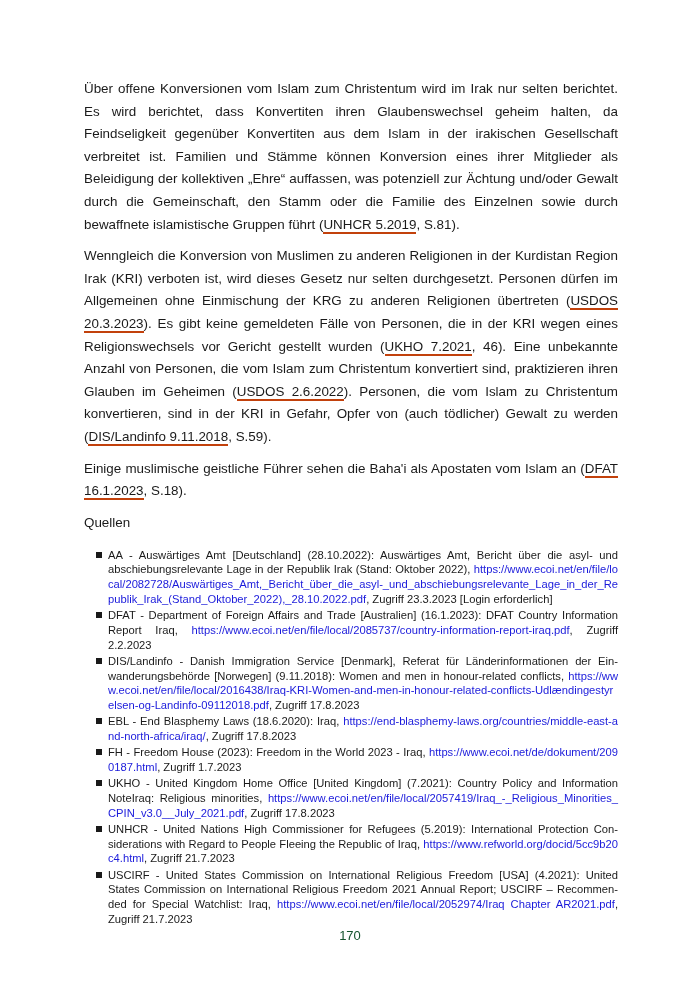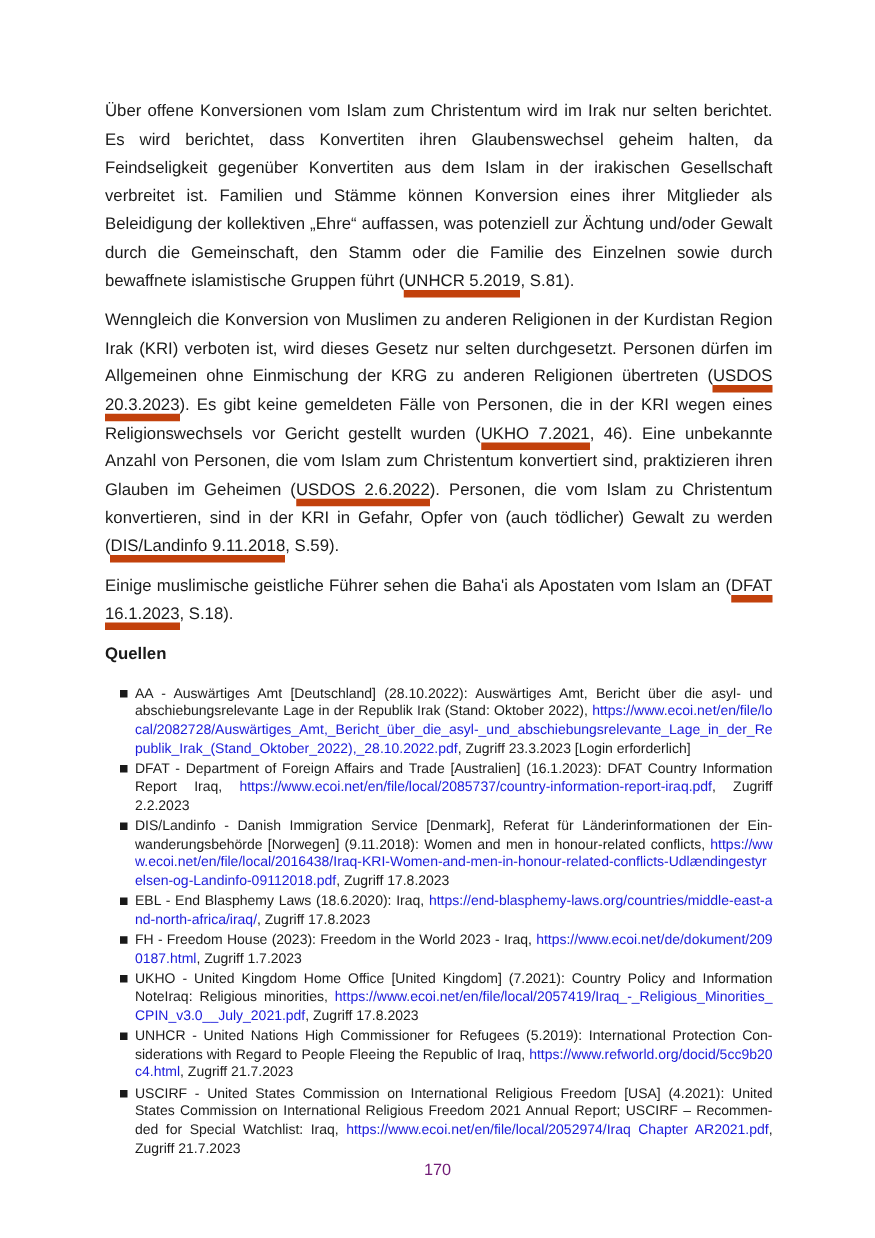--- a/index.html
+++ b/index.html
@@ -23,28 +23,27 @@
     }
     .para {
       font-size: 13.4px;
       line-height: 22.6px;
       text-align: justify;
       margin: 0 0 9px 0;
       hyphens: manual;
     }
     .cite {
       text-decoration: none;
-      border-bottom: 6px solid #c2410c;
+      border-bottom: 2px solid #c2410c;
       color: #1a1a1a;
     }
     .heading {
       font-size: 13.4px;
       line-height: 22px;
       margin: 0 0 14px 0;
-      font-weight: bold;
     }
     .sources {
       list-style: none;
       margin: 0;
       padding: 0 0 0 12px;
     }
     .source {
       position: relative;
       padding-left: 12px;
       font-size: 11.2px;
@@ -68,21 +67,21 @@
       color: #1a1adb;
       text-decoration: none;
     }
     .pagenum {
       position: absolute;
       top: 928px;
       left: 0;
       width: 700px;
       text-align: center;
       font-size: 13px;
-      color: #701a75;
+      color: #14532d;
     }
   </style>
 </head>
 <body>
 
 <div class="page">
   <p class="para">
     <span>Über offene Konversionen vom Islam zum Christentum wird im Irak nur selten berichtet. Es wird berichtet, dass Konvertiten ihren Glaubenswechsel geheim halten, da Feindseligkeit ge­genüber Konvertiten aus dem Islam in der irakischen Gesellschaft verbreitet ist. Familien und Stämme können Konversion eines ihrer Mitglieder als Beleidigung der kollektiven „Ehre“ auf­fassen, was potenziell zur Ächtung und/oder Gewalt durch die Gemeinschaft, den Stamm oder die Familie des Einzelnen sowie durch bewaffnete islamistische Gruppen führt (</span><a class="cite">UNHCR 5.2019</a><span>, S.81).</span>
   </p>
   <p class="para">

